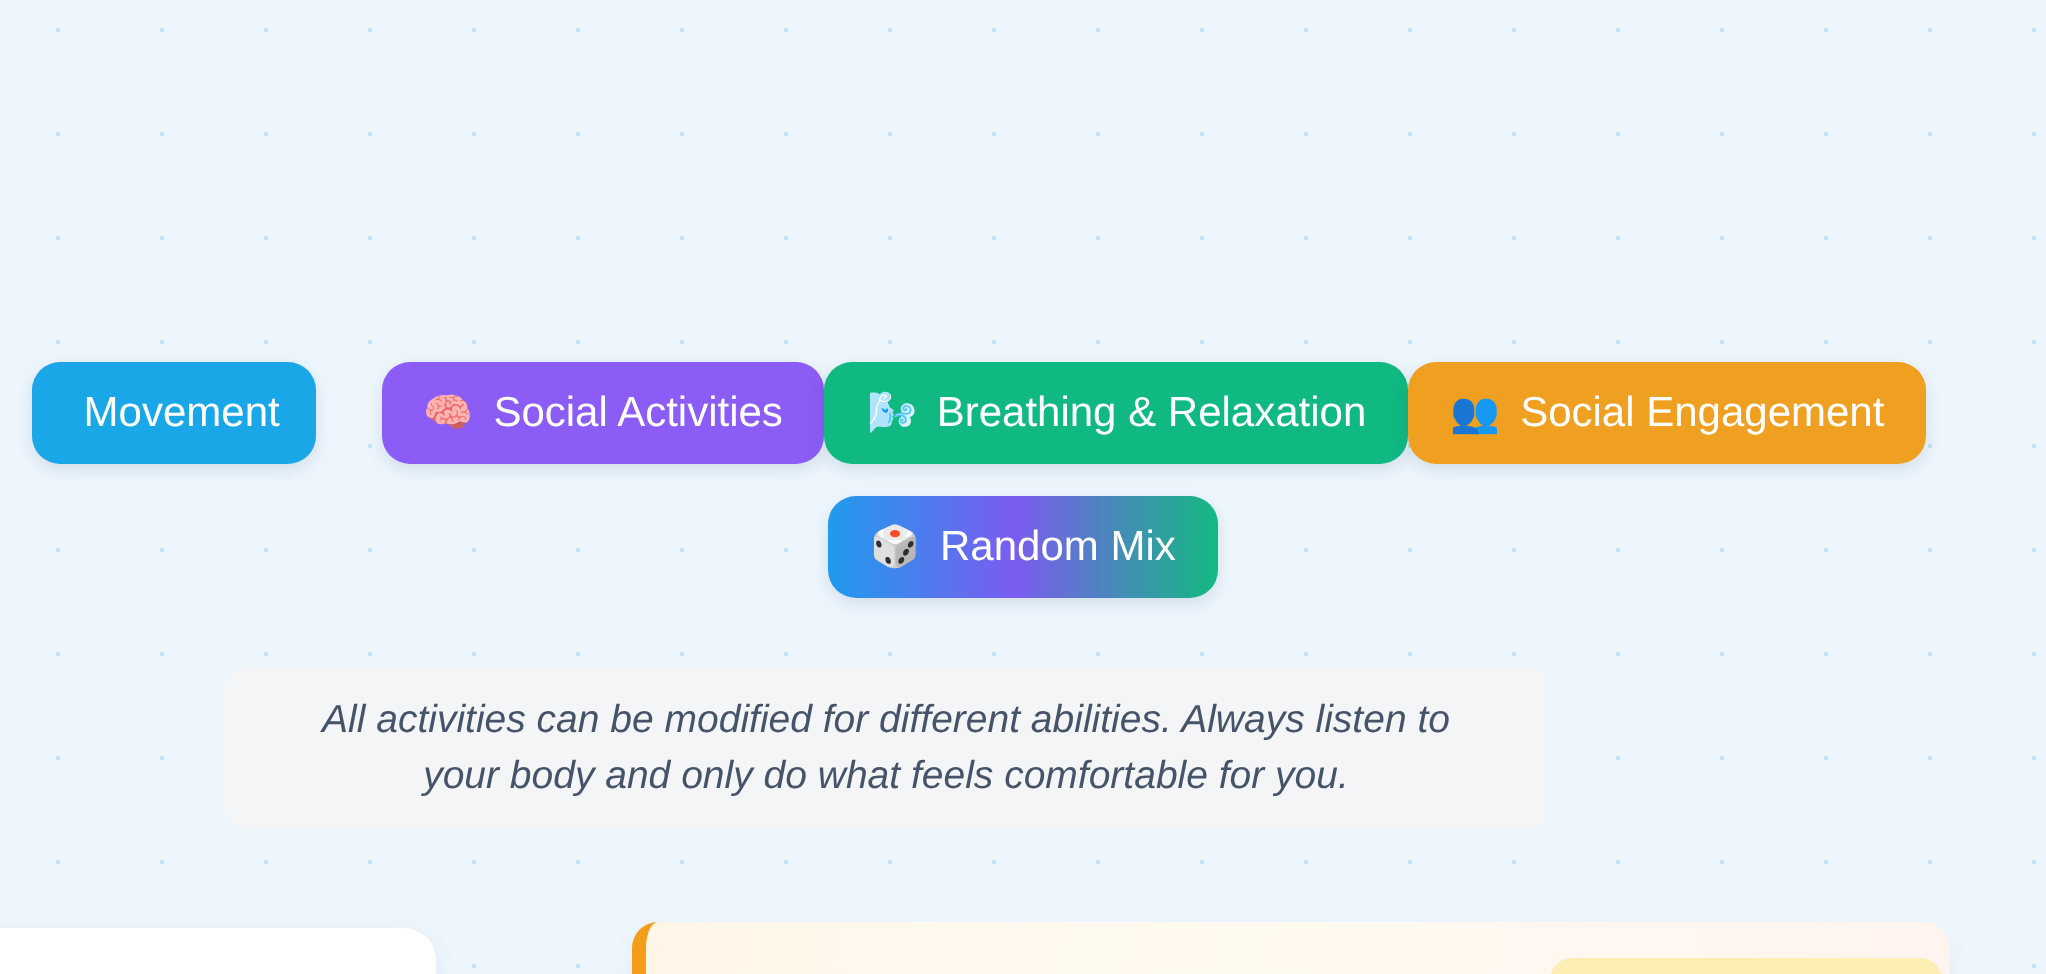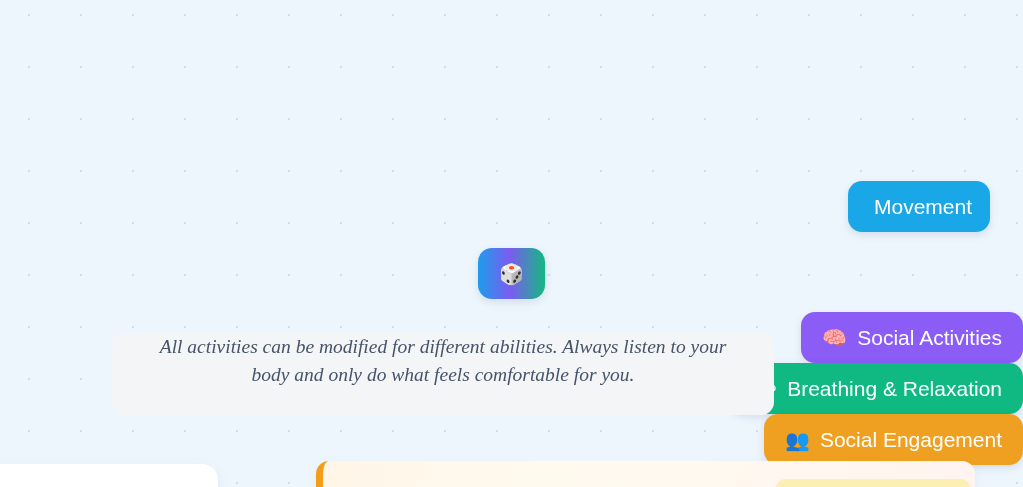--- a/index.html
+++ b/index.html
@@ -60,21 +60,20 @@
   
   .category-row {
     position: absolute;
     top: 181px;
     left: 0;
     width: 100%;
     display: flex;
     justify-content: center;
     align-items: flex-end;
     flex-wrap: nowrap;
-    flex-direction: column;
   }
   .category-row-2 {
     position: absolute;
     top: 248px;
     left: 0;
     width: 100%;
     display: flex;
     justify-content: center;
     align-items: center;
   }
@@ -133,24 +132,23 @@
   .info-note {
     position: absolute;
     top: 333px;
     left: 112px;
     width: 662px;
     height: 82px;
     box-sizing: border-box;
     background: #f4f5f7;
     border-radius: 13px;
     display: flex;
-    align-items: flex-start;
+    align-items: center;
     justify-content: center;
     padding: 0 40px;
-    font-family: Liberation Serif, serif;
   }
   .info-note-text {
     font-size: 19.5px;
     line-height: 1.45;
     font-style: italic;
     color: #46546a;
     text-align: center;
   }
 
   
@@ -215,20 +213,21 @@
 
       <button class="cat-btn social">
         <span class="emoji">👥</span>
         <span class="cat-label">Social Engagement</span>
       </button>
     </div>
 
     <div class="category-row-2">
       <button class="cat-btn random">
         <span class="emoji">🎲</span>
+        <span class="cat-label">Random Mix</span>
       </button>
     </div>
 
     <div class="info-note">
       <div class="info-note-text">All activities can be modified for different abilities. Always listen to your body and only do what feels comfortable for you.</div>
     </div>
 
     <div class="card-white"></div>
 
     <div class="card-tip">

